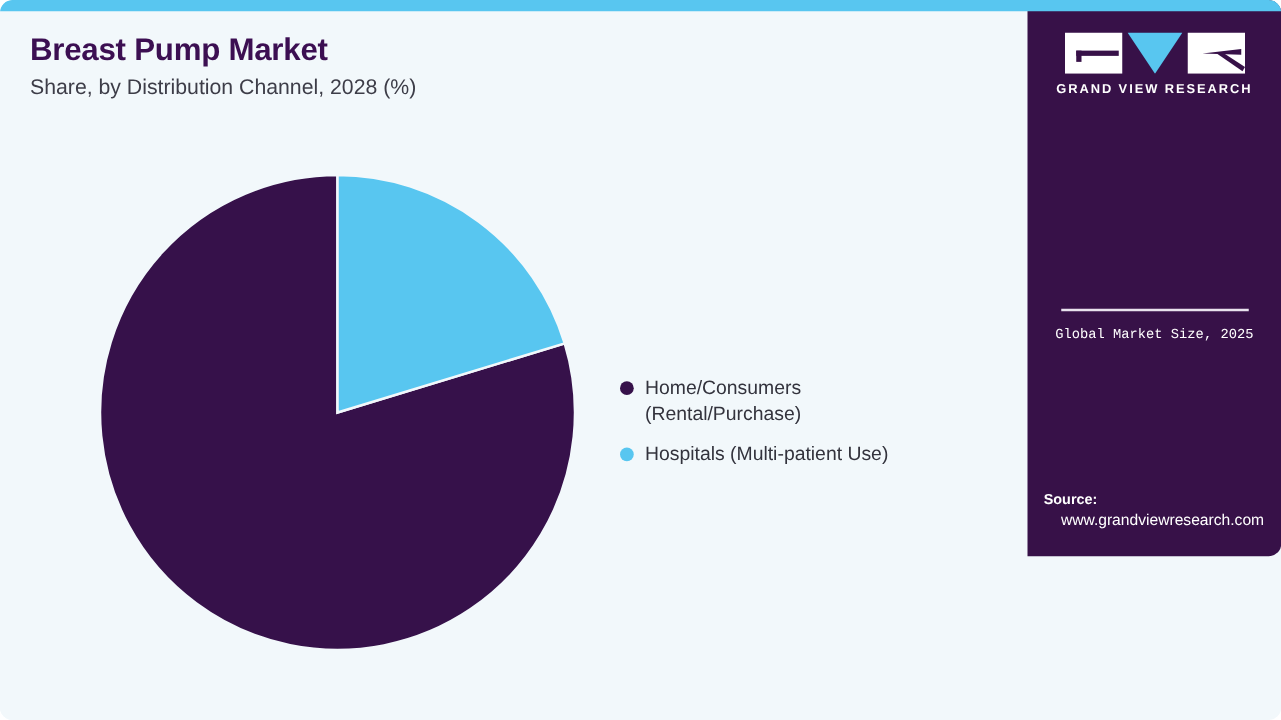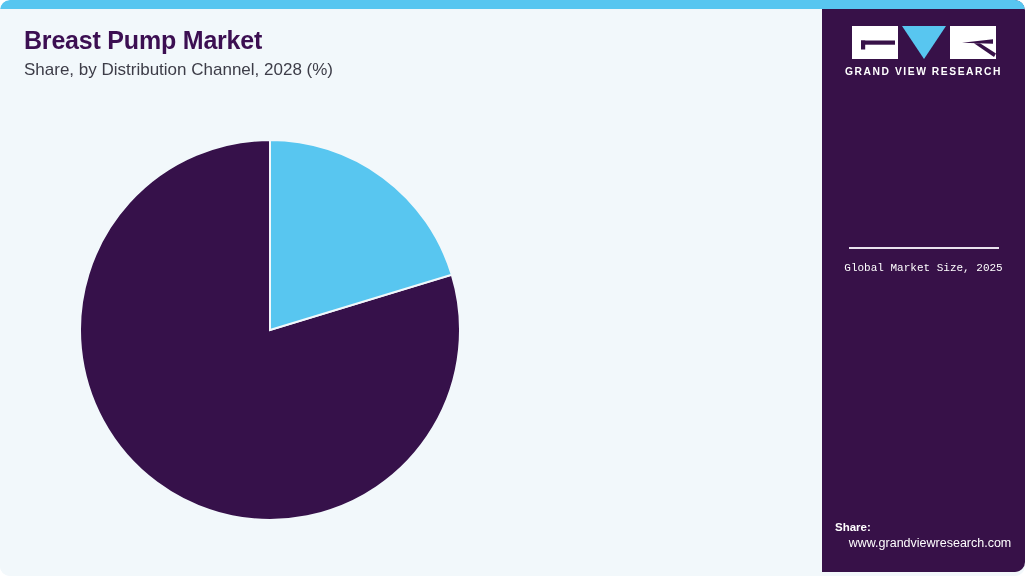--- a/index.html
+++ b/index.html
@@ -100,21 +100,21 @@
     color: #33333d;
     line-height: 21px;
     white-space: pre-line;
   }
 
   
   #side-panel {
     position: absolute;
     right: 0; top: 0;
     width: 203px;
-    height: 572px;
+    height: 445px;
     background: #371148;
     border-top-right-radius: 10px;
     border-bottom-right-radius: 10px;
     z-index: 5;
   }
 
   
   #logo-block {
     position: absolute;
     left: 0; top: 26px;
@@ -201,20 +201,34 @@
 
     <div id="pie-wrap">
       <svg id="pie-svg" width="380" height="380" viewBox="0 0 380 380">
         <g id="pie-slices">
             <path d="M 190 190 L 190.00 0.00 A 190 190 0 1 0 371.78 134.70 Z" fill="#36114a" stroke="#f2f8fb" stroke-width="2"></path>
             <path d="M 190 190 L 371.78 134.70 A 190 190 0 0 0 190.00 0.00 Z" fill="#58c6f0" stroke="#f2f8fb" stroke-width="2"></path>
           </g>
       </svg>
     </div>
 
+    <div id="legend">
+
+      <div class="legend-item">
+        <span class="legend-dot" style="background: rgb(54, 17, 74);"></span>
+        <span class="legend-label">Home/Consumers
+(Rental/Purchase)</span>
+      </div>
+
+      <div class="legend-item">
+        <span class="legend-dot" style="background: rgb(88, 198, 240);"></span>
+        <span class="legend-label">Hospitals (Multi-patient Use)</span>
+      </div>
+
+    </div>
   </div>
 
   <div id="side-panel">
 
     <div id="logo-block">
       <div id="logo-marks">
 
         <svg class="logo-letter" width="46" height="33" viewBox="0 0 46 33">
           <rect x="0" y="0" width="46" height="33" fill="#ffffff"></rect>
           <rect x="9" y="14.5" width="34" height="4.2" fill="#371148"></rect>
@@ -234,18 +248,18 @@
       </div>
       <div id="logo-wordmark">GRAND VIEW RESEARCH</div>
     </div>
 
     <div id="stat-block">
       <div id="stat-divider"></div>
       <div id="stat-caption">Global Market Size, 2025</div>
     </div>
 
     <div id="source-block">
-      <div id="source-label">Share:</div>
+      <div id="source-label">Source:</div>
       <div id="source-url">www.grandviewresearch.com</div>
     </div>
 
   </div>
 </div>
 
 </body></html>

